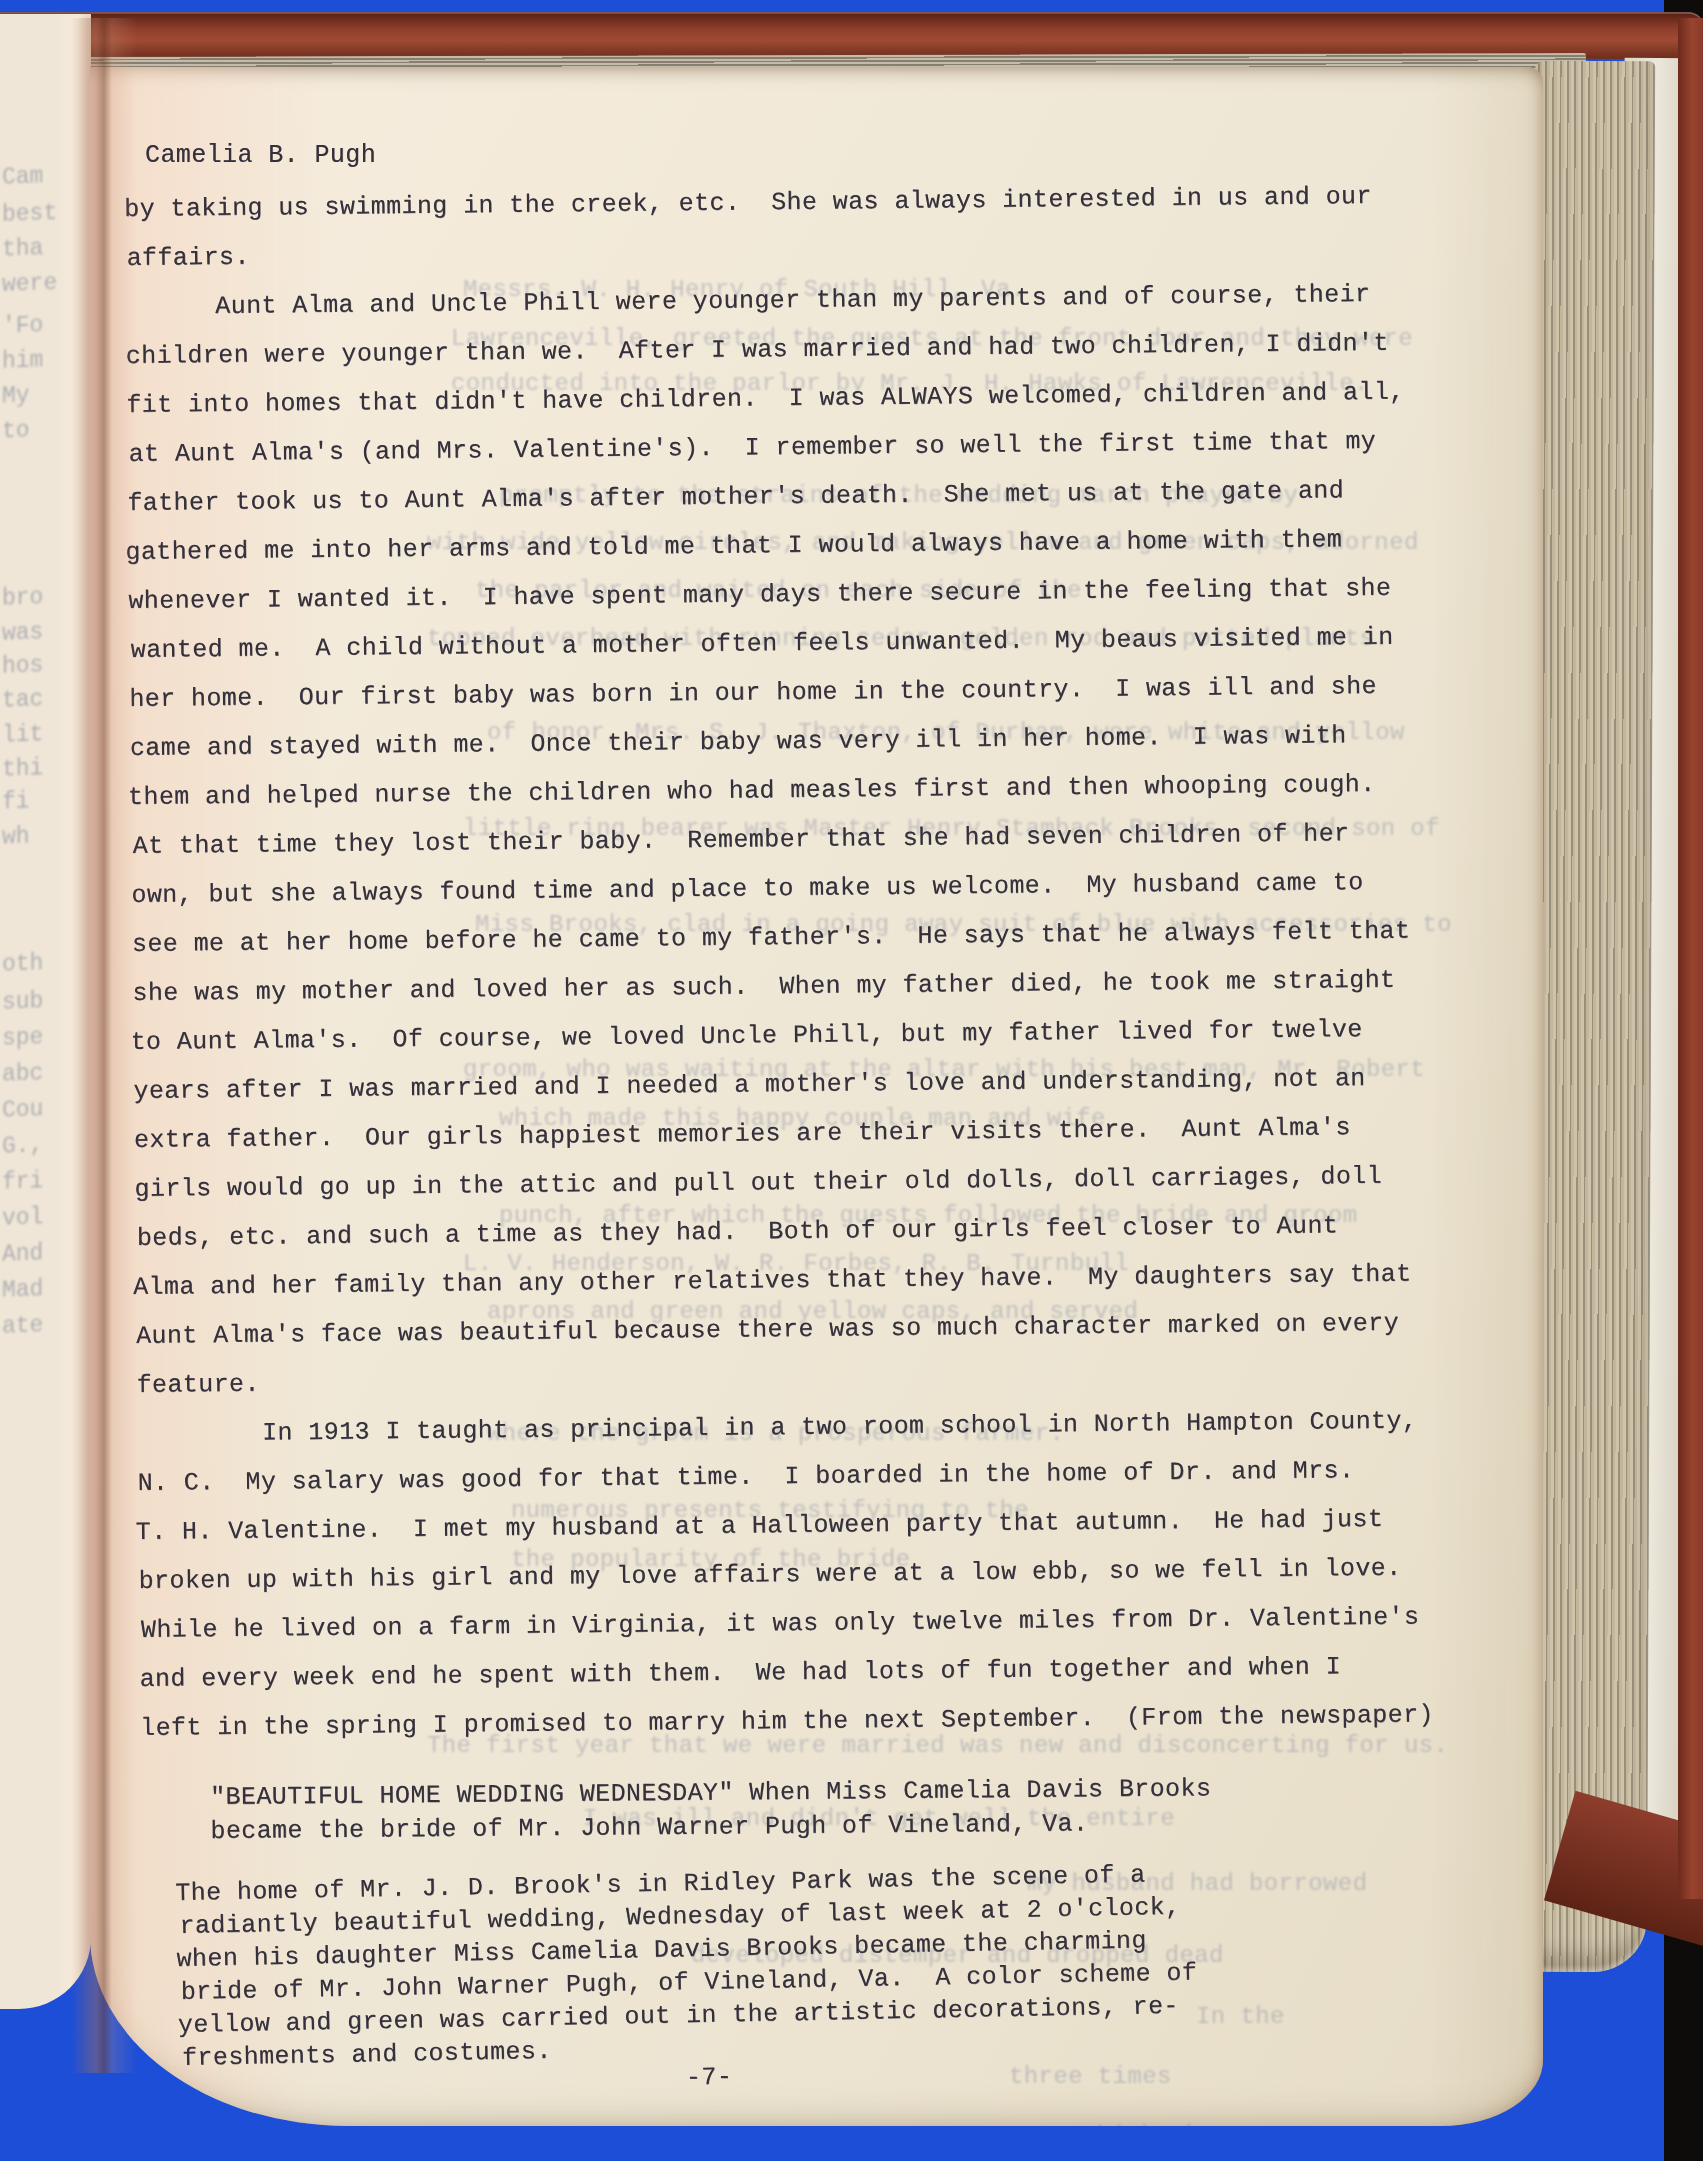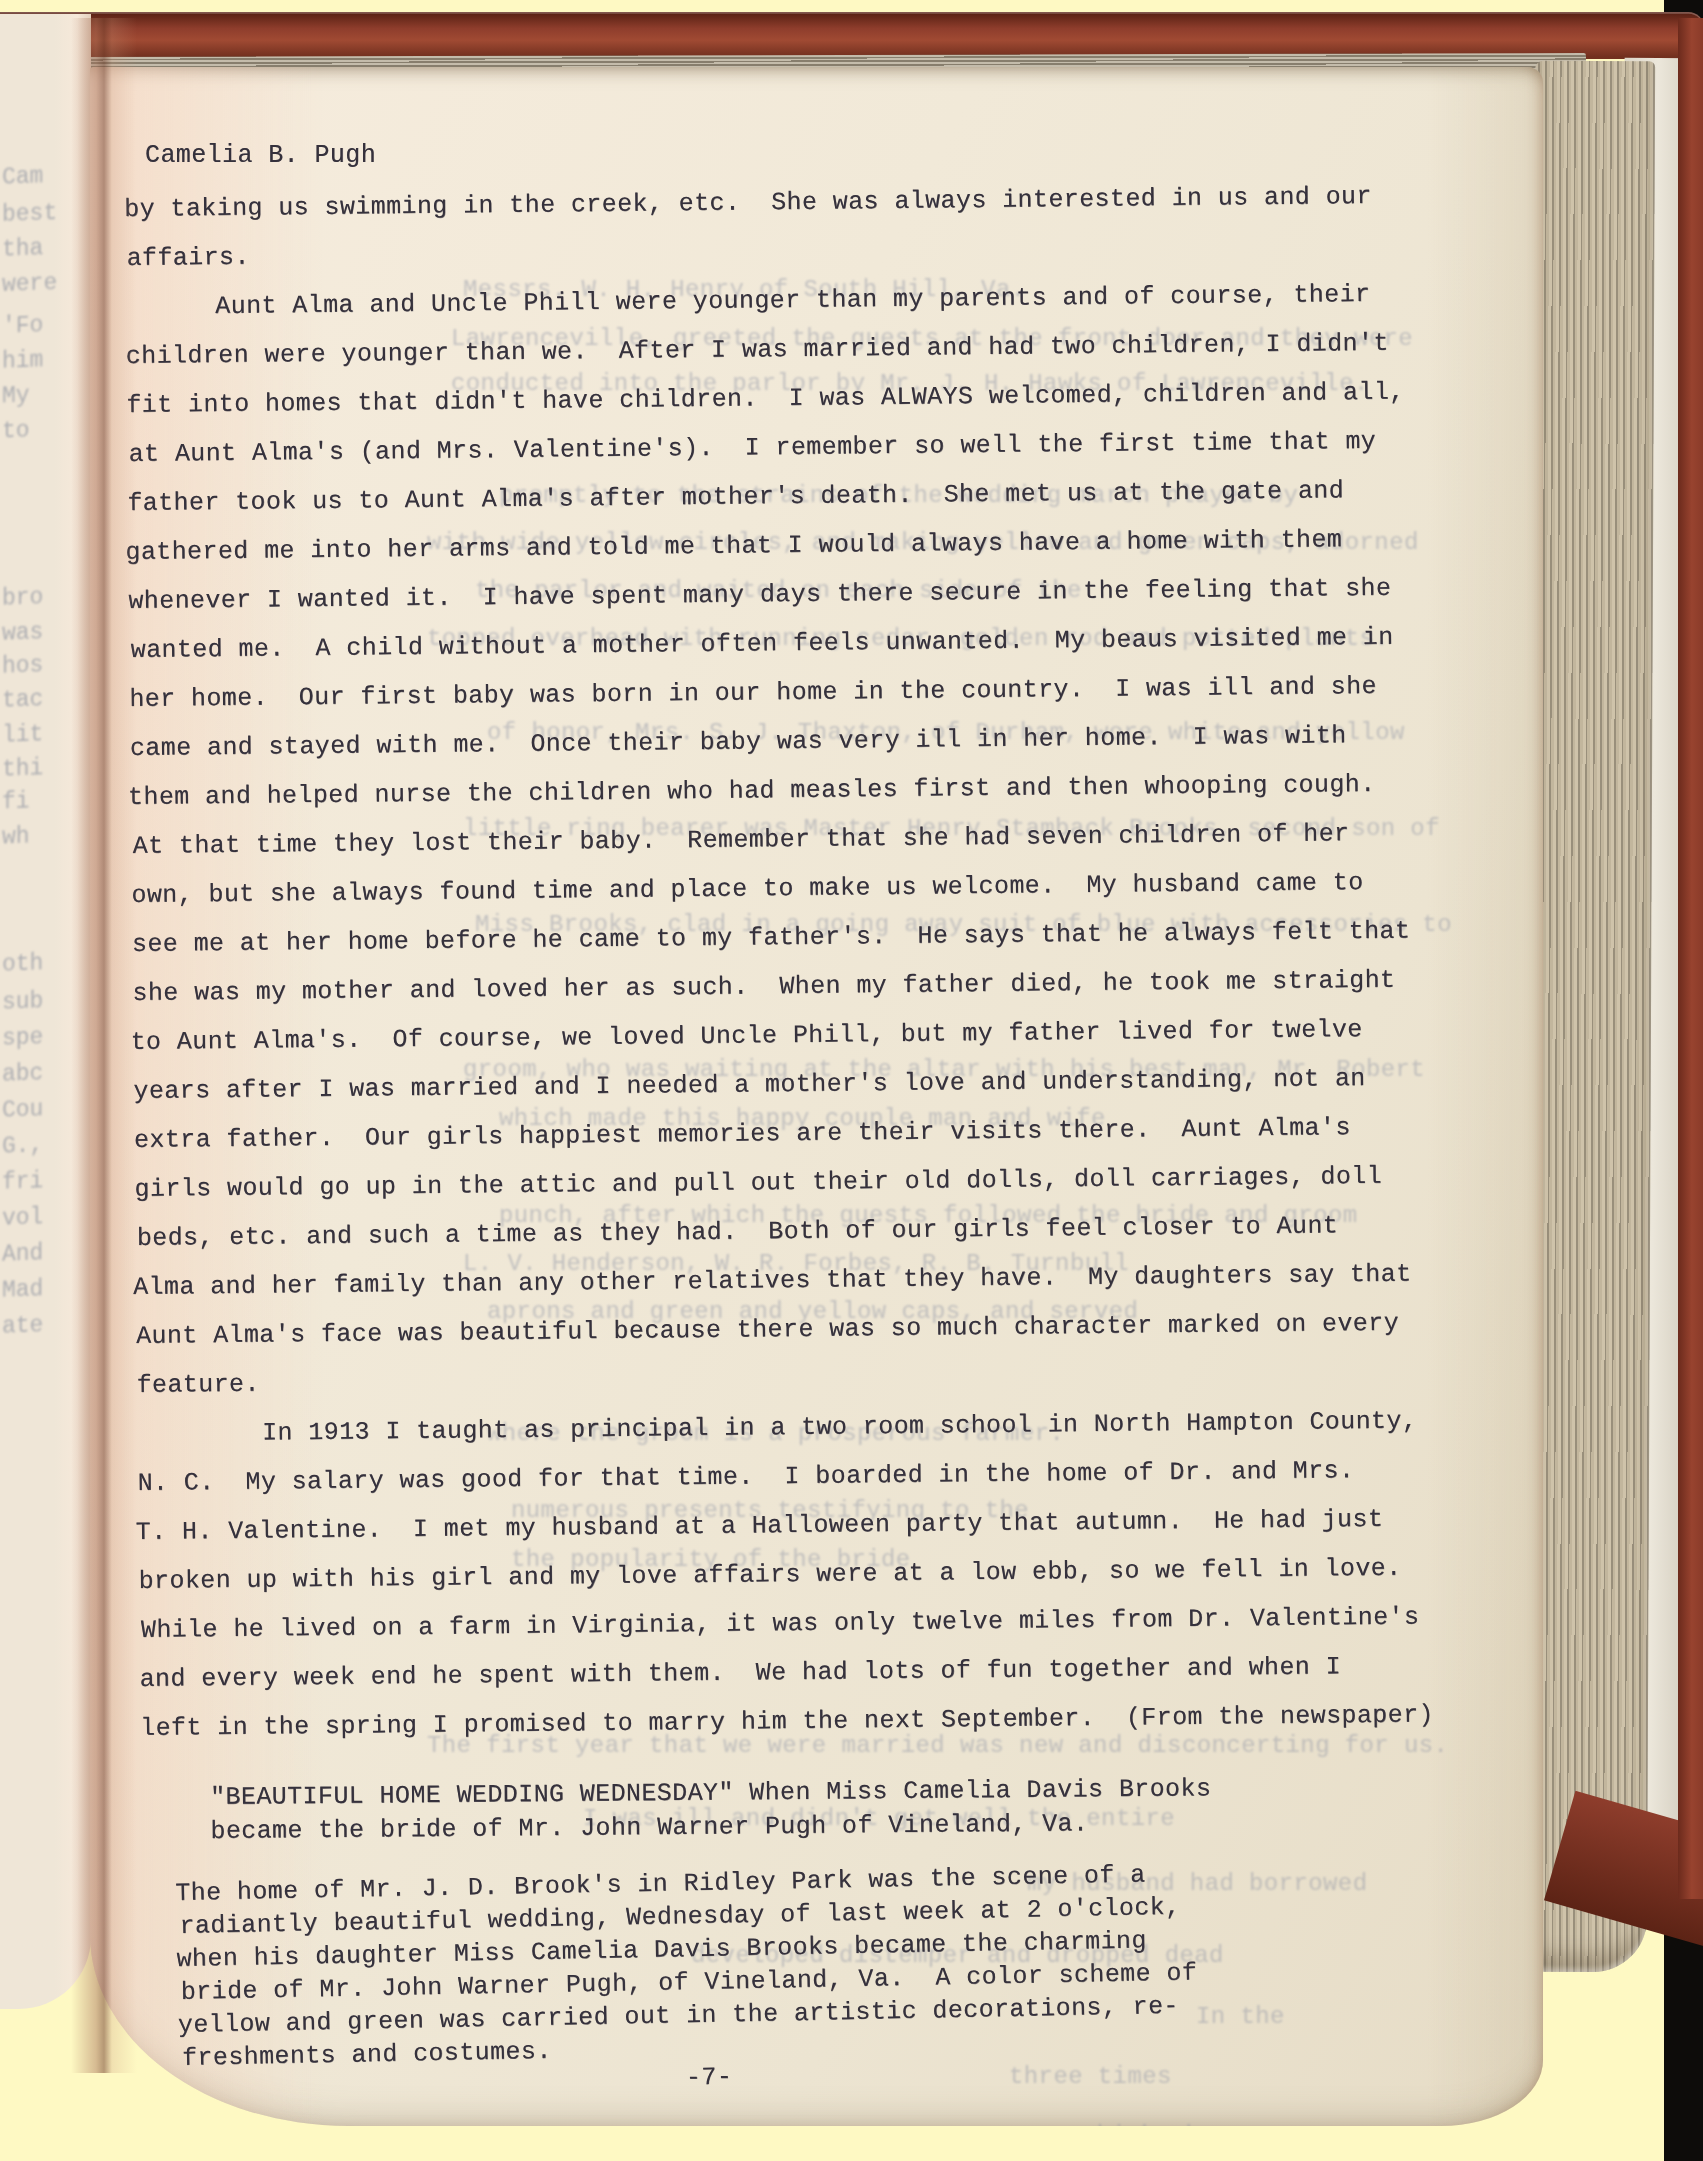--- a/index.html
+++ b/index.html
@@ -1,16 +1,16 @@
 <!DOCTYPE html>
 <html style="font-size:9.6px"><head>
 <meta charset="utf-8">
 <style>
   html,body{margin:0;padding:0;background:#0d0c0a;width:1704px;height:2161px;overflow:hidden;}
-  .scene{position:absolute;inset:0;width:1664px;height:2161px;background:#fef9c3;}
+  .scene{position:absolute;inset:0;width:1664px;height:2161px;background:#1d4ed8;}
 
   
   .cover-top{position:absolute;left:0;top:12px;width:1704px;height:47px;
     background:linear-gradient(to bottom,#551f12,#8e3d2c 35%,#a04a33 60%,#72301f 95%);
     border-radius:0 15.6px 4.8px 0;box-shadow:0 1.8px 0 rgba(255,255,255,.25) inset;}
   .cover-right{position:absolute;left:1678px;top:18px;width:25px;height:1881px;
     background:linear-gradient(to right,#6b2a1c,#98432f 55%,#8a3b29);}
   .cover-corner{position:absolute;left:1556px;top:1815px;width:192px;height:114px;
     background:linear-gradient(to bottom,#8e3d2c,#5c2315);transform:rotate(16deg);}
   .pages-top-edge{position:absolute;left:72px;top:55px;width:1514px;height:26.4px;

